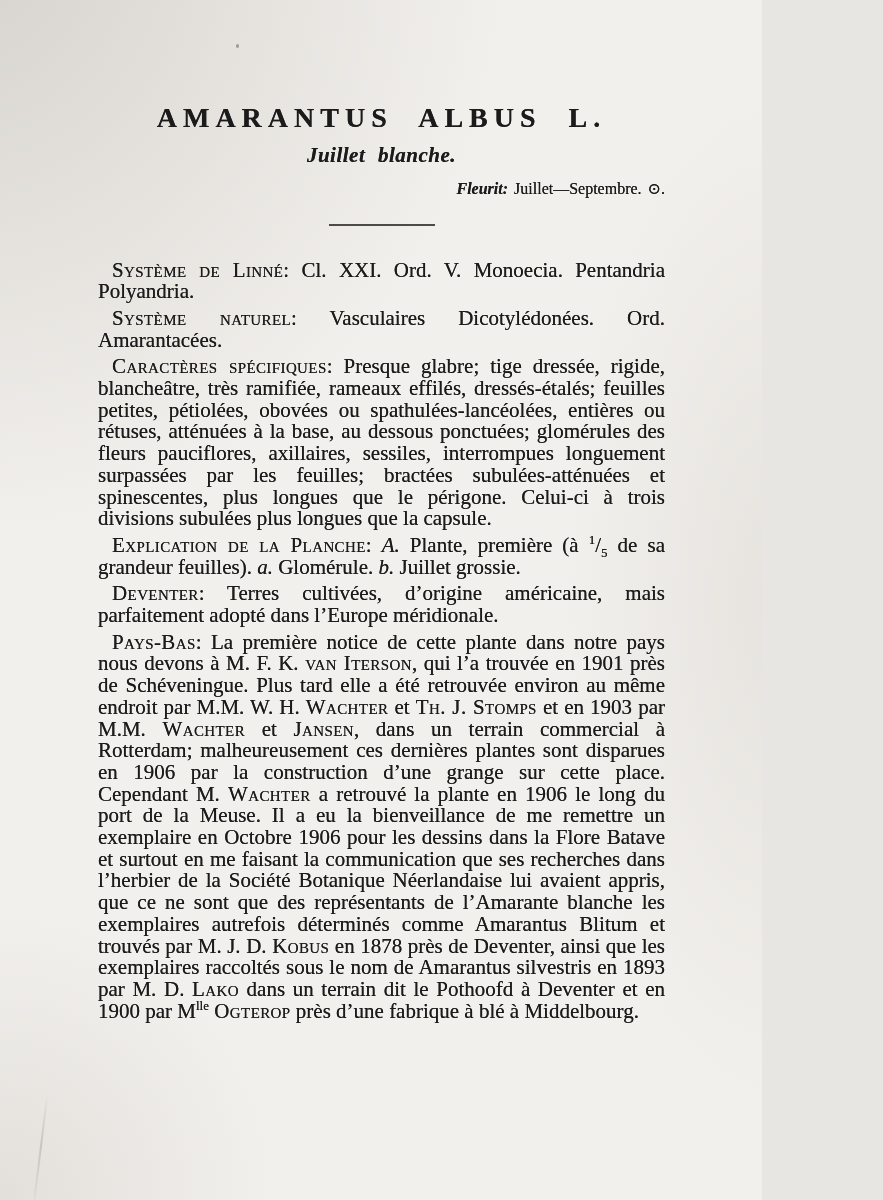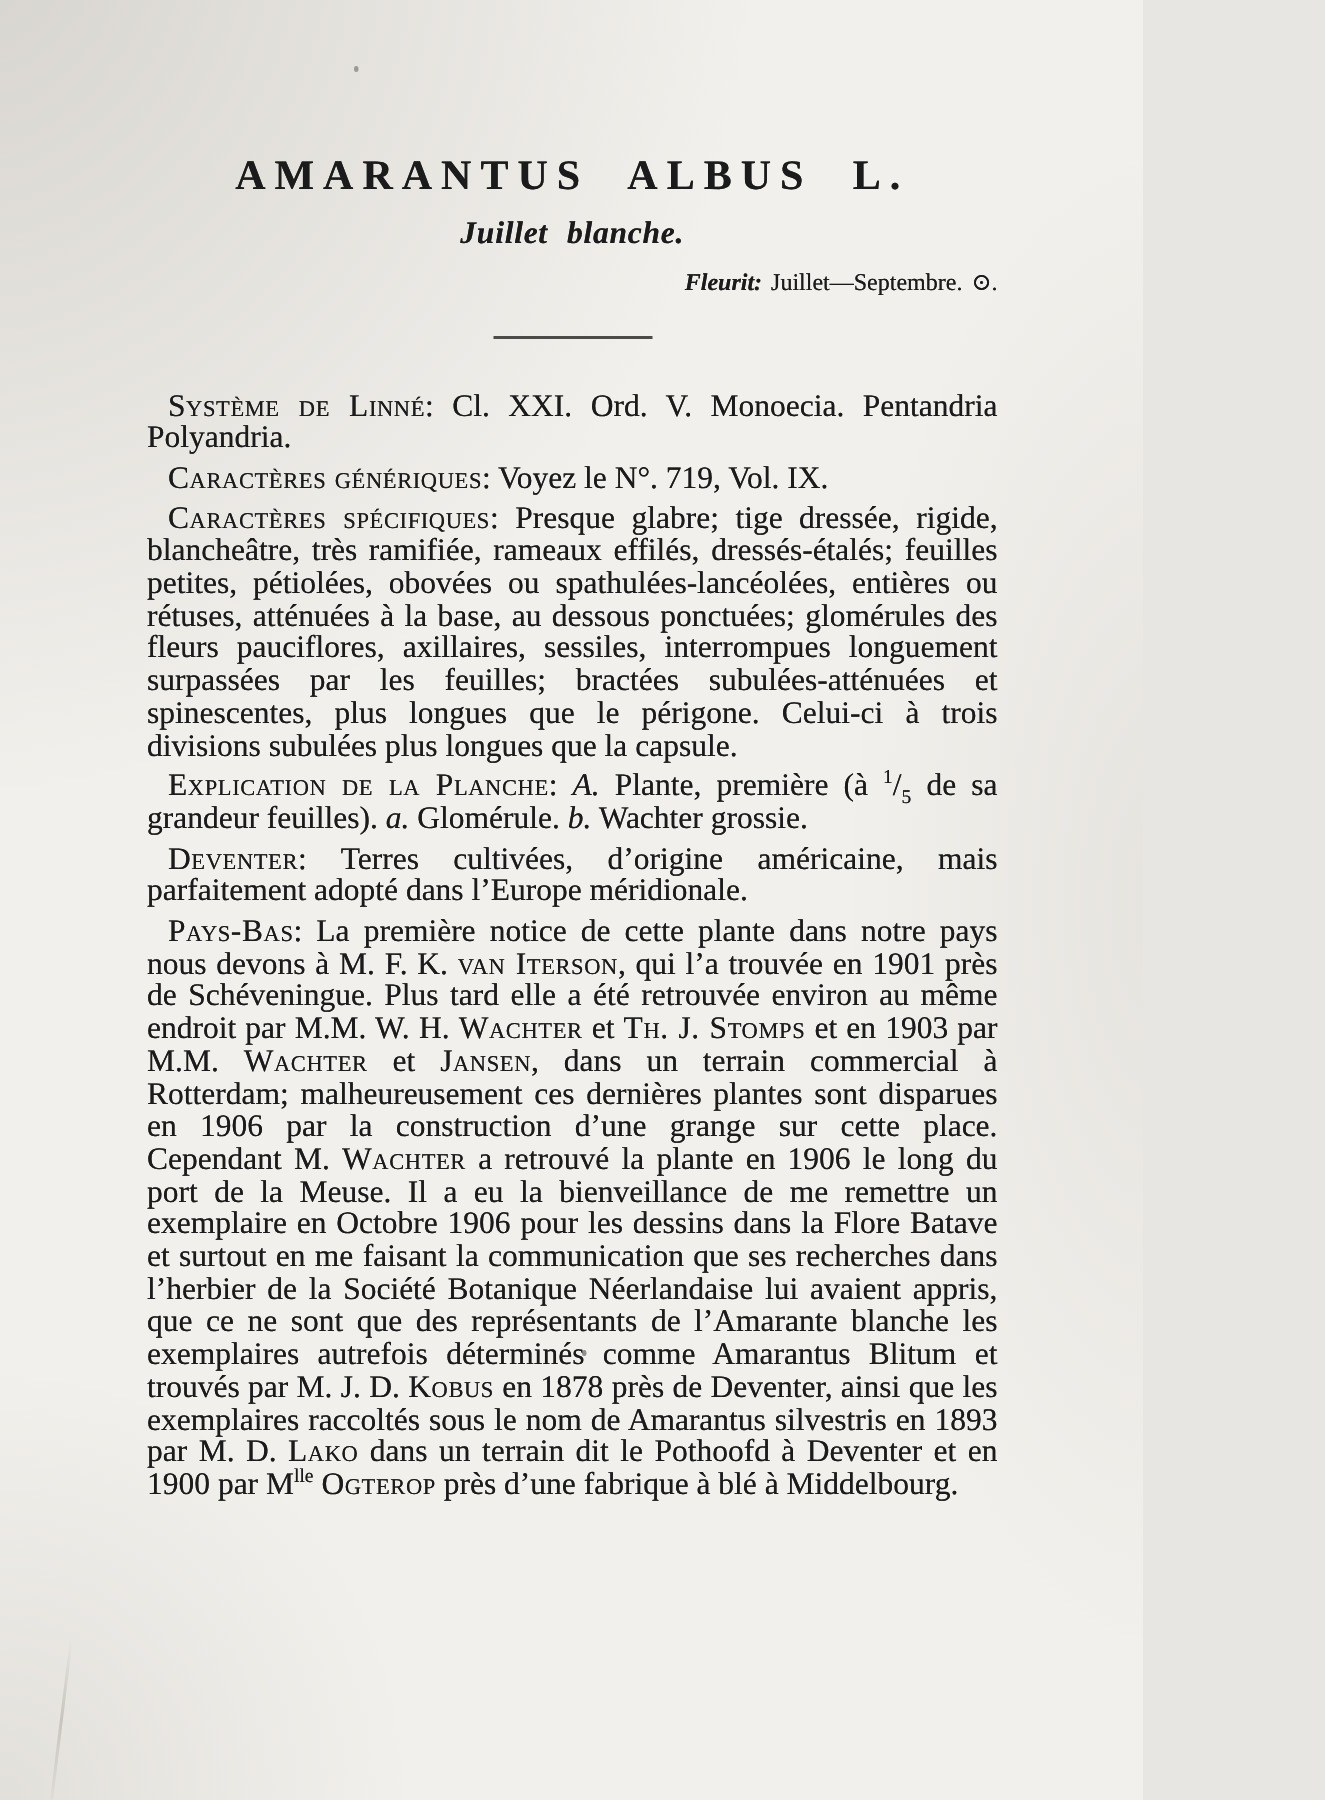--- a/index.html
+++ b/index.html
@@ -93,21 +93,21 @@
 
     <header>
       <h1 class="title">AMARANTUS ALBUS L.</h1>
       <h2 class="subtitle">Juillet blanche.</h2>
       <p class="flowering"><span class="s-bi">Fleurit:</span><span> Juillet—Septembre. ⊙.</span></p>
       <div class="rule"></div>
     </header>
 
     <main class="body-text">
       <p><span class="s-sc">Système de Linné</span><span>: Cl. XXI. Ord. V. Monoecia. Pentandria Polyandria.</span></p>
-      <p><span class="s-sc">Caractères génériques</span><span>: Voyez le N°. 719, Vol. IX.</span></p>
+      <p><span class="s-sc">Système naturel</span><span>: Vasculaires Dicotylédonées. Ord. Amarantacées.</span></p>
       <p><span class="s-sc">Caractères spécifiques</span><span>: Presque glabre; tige dressée, rigide, blancheâtre, très ramifiée, rameaux effilés, dressés-étalés; feuilles petites, pétiolées, obovées ou spathulées-lancéolées, entières ou rétuses, atténuées à la base, au dessous ponctuées; glomérules des fleurs pauciflores, axillaires, sessiles, interrompues longuement surpassées par les feuilles; bractées subulées-atténuées et spinescentes, plus longues que le périgone. Celui-ci à trois divisions subulées plus longues que la capsule.</span></p>
-      <p><span class="s-sc">Explication de la Planche</span><span>: </span><span class="s-i">A.</span><span> Plante, première (à </span><span class="s-sup">1</span><span>/</span><span class="s-sub">5</span><span> de sa grandeur feuilles). </span><span class="s-i">a.</span><span> Glomérule. </span><span class="s-i">b.</span><span> Wachter grossie.</span></p>
+      <p><span class="s-sc">Explication de la Planche</span><span>: </span><span class="s-i">A.</span><span> Plante, première (à </span><span class="s-sup">1</span><span>/</span><span class="s-sub">5</span><span> de sa grandeur feuilles). </span><span class="s-i">a.</span><span> Glomérule. </span><span class="s-i">b.</span><span> Juillet grossie.</span></p>
       <p><span class="s-sc">Deventer</span><span>: Terres cultivées, d’origine américaine, mais parfaitement adopté dans l’Europe méridionale.</span></p>
       <p><span class="s-sc">Pays-Bas</span><span>: La première notice de cette plante dans notre pays nous devons à M. F. K. </span><span class="s-sc">van Iterson</span><span>, qui l’a trouvée en 1901 près de Schéveningue. Plus tard elle a été retrouvée environ au même endroit par M.M. W. H. </span><span class="s-sc">Wachter</span><span> et </span><span class="s-sc">Th. J. Stomps</span><span> et en 1903 par M.M. </span><span class="s-sc">Wachter</span><span> et </span><span class="s-sc">Jansen</span><span>, dans un terrain commercial à Rotterdam; malheureusement ces dernières plantes sont disparues en 1906 par la construction d’une grange sur cette place. Cependant M. </span><span class="s-sc">Wachter</span><span> a retrouvé la plante en 1906 le long du port de la Meuse. Il a eu la bienveillance de me remettre un exemplaire en Octobre 1906 pour les dessins dans la Flore Batave et surtout en me faisant la communication que ses recherches dans l’herbier de la Société Botanique Néerlandaise lui avaient appris, que ce ne sont que des représentants de l’Amarante blanche les exemplaires autrefois déterminés comme Amarantus Blitum et trouvés par M. J. D. </span><span class="s-sc">Kobus</span><span> en 1878 près de Deventer, ainsi que les exemplaires raccoltés sous le nom de Amarantus silvestris en 1893 par M. D. </span><span class="s-sc">Lako</span><span> dans un terrain dit le Pothoofd à Deventer et en 1900 par M</span><span class="s-sup">lle</span><span> </span><span class="s-sc">Ogterop</span><span> près d’une fabrique à blé à Middelbourg.</span></p>
     </main>
 
   </div>
 </div>
 
 </body></html>

